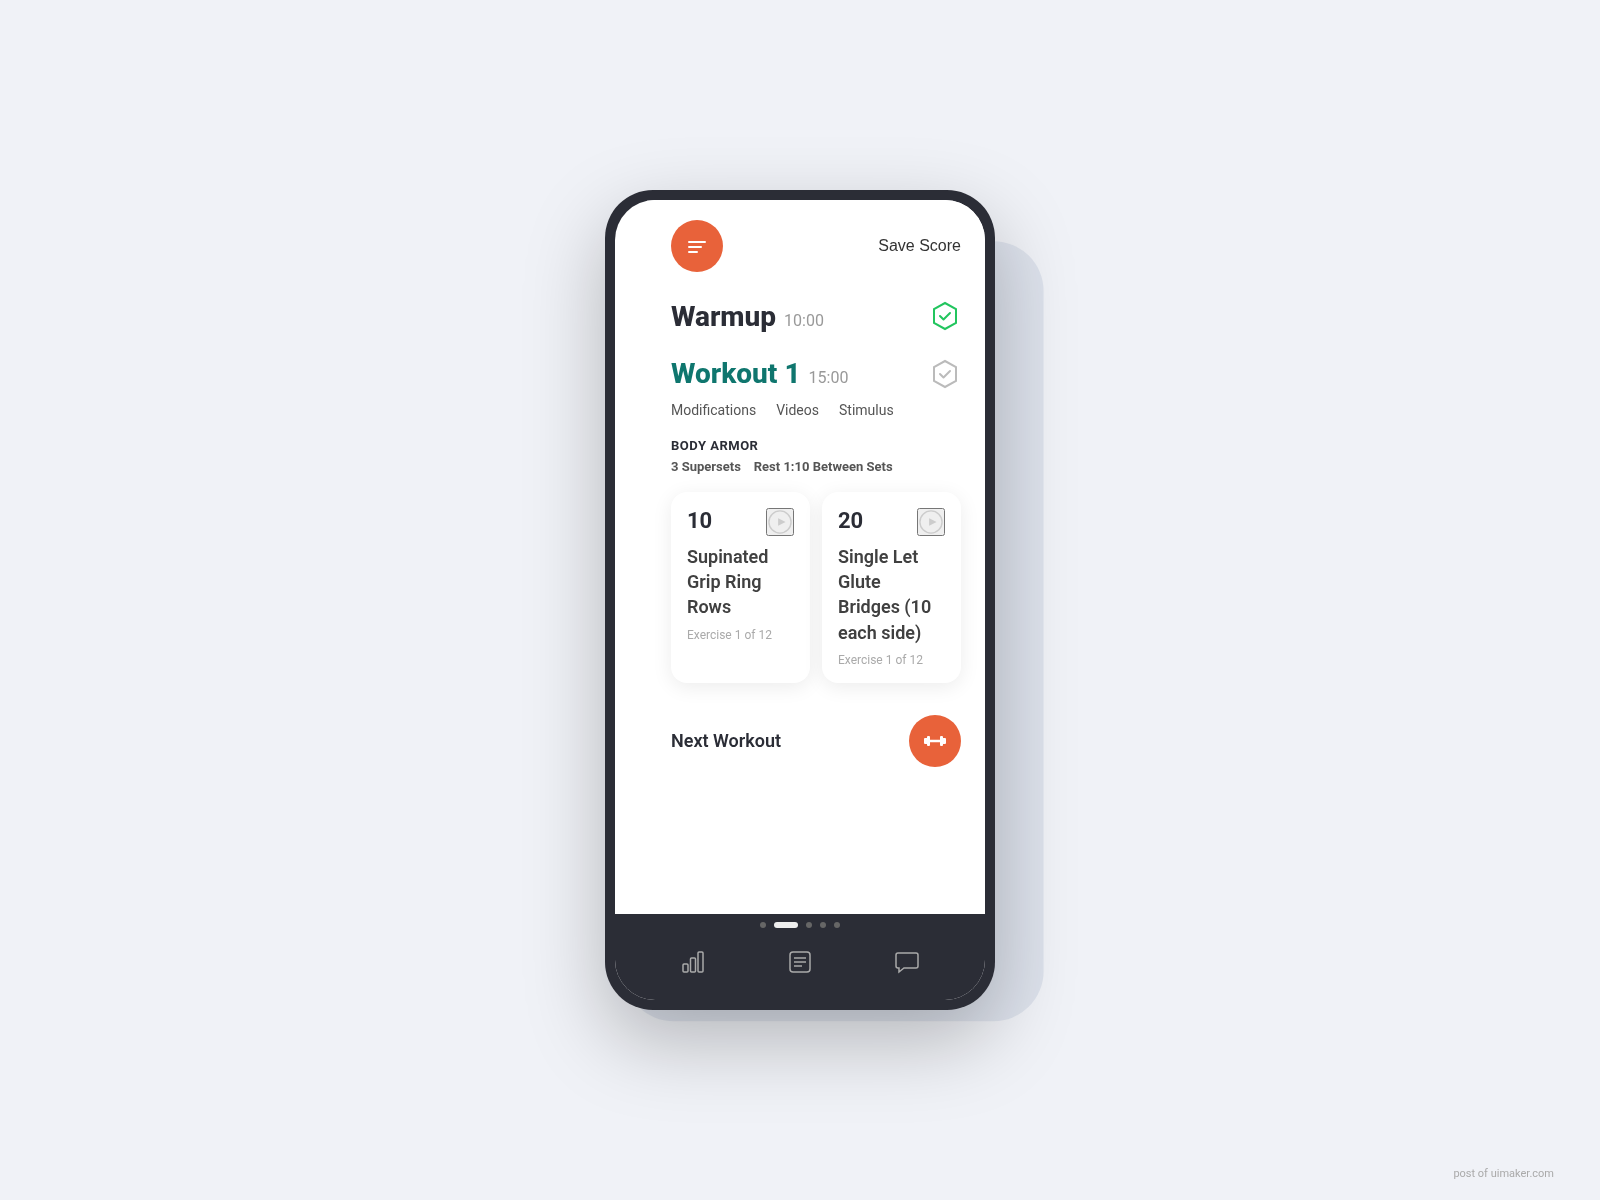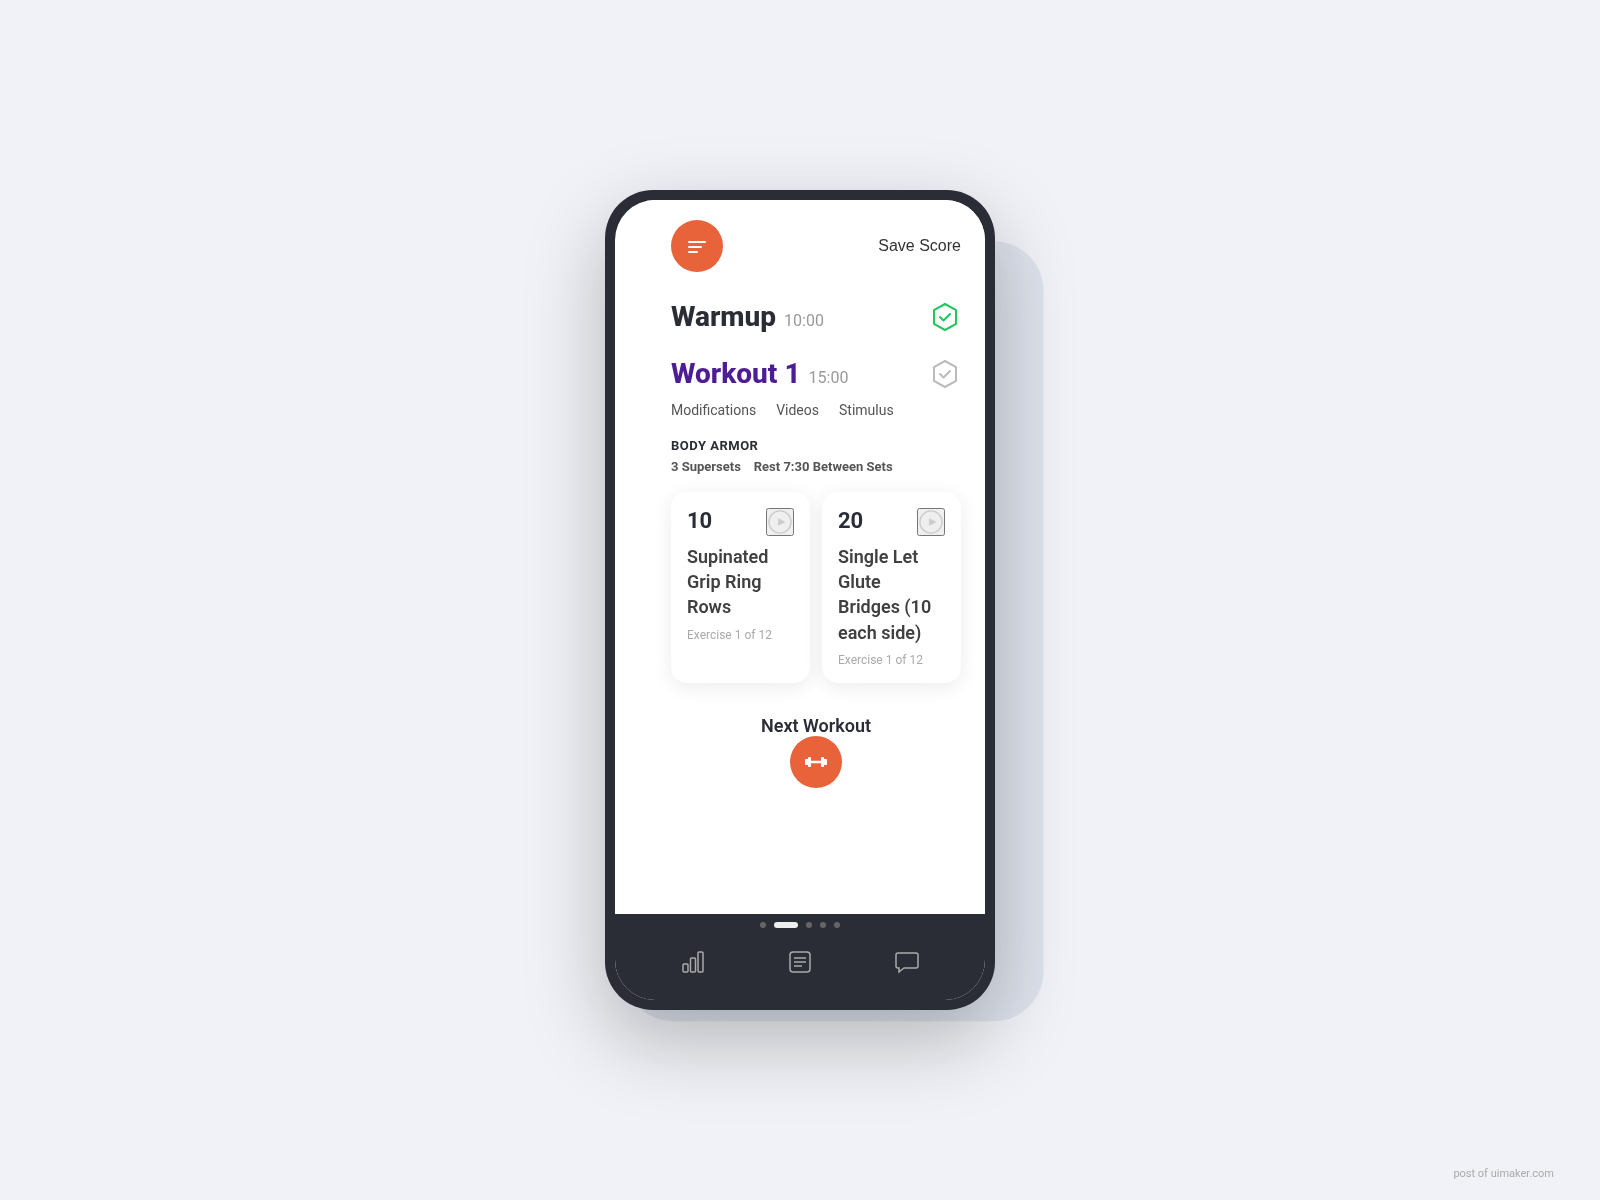--- a/index.html
+++ b/index.html
@@ -98,21 +98,21 @@
       font-weight: 500;
       color: #333;
       cursor: pointer;
       padding: 4px 0;
     }
 
     
     .warmup-section {
       display: flex;
       justify-content: space-between;
-      align-items: flex-end;
+      align-items: flex-start;
       margin-bottom: 24px;
     }
 
     .warmup-title {
       display: flex;
       align-items: baseline;
       gap: 8px;
     }
 
     .warmup-label {
@@ -149,21 +149,21 @@
 
     .workout-title {
       display: flex;
       align-items: baseline;
       gap: 8px;
     }
 
     .workout-label {
       font-size: 28px;
       font-weight: 800;
-      color: #4c1d95;
+      color: #0f766e;
     }
 
     .workout-time {
       font-size: 16px;
       color: #999;
       font-weight: 400;
     }
 
     .check-icon-gray {
       width: 32px;
@@ -260,21 +260,20 @@
       font-size: 12px;
       color: #aaa;
     }
 
     
     .next-workout-bar {
       display: flex;
       justify-content: space-between;
       align-items: center;
       padding: 8px 0;
-      flex-direction: column;
     }
 
     .next-workout-label {
       font-size: 18px;
       font-weight: 600;
       color: #2b2d36;
     }
 
     .next-workout-btn {
       width: 52px;
@@ -408,21 +407,21 @@
           <div class="workout-links">
             <button class="workout-link">Modifications</button>
             <button class="workout-link">Videos</button>
             <button class="workout-link">Stimulus</button>
           </div>
 
           <div class="section-title">BODY ARMOR</div>
           <div class="section-subtitle">
             <span>3 Supersets</span>
             &nbsp;&nbsp;
-            <span>Rest 7:30 Between Sets</span>
+            <span>Rest 1:10 Between Sets</span>
           </div>
 
           <div class="exercise-cards">
 
             <div class="exercise-card">
               <div class="card-top">
                 <span class="card-reps">10</span>
                 <button class="play-icon">
                   <svg width="26" height="26" viewBox="0 0 26 26" fill="none">
                     <circle cx="13" cy="13" r="12" stroke="#ccc" stroke-width="1.5"></circle>

